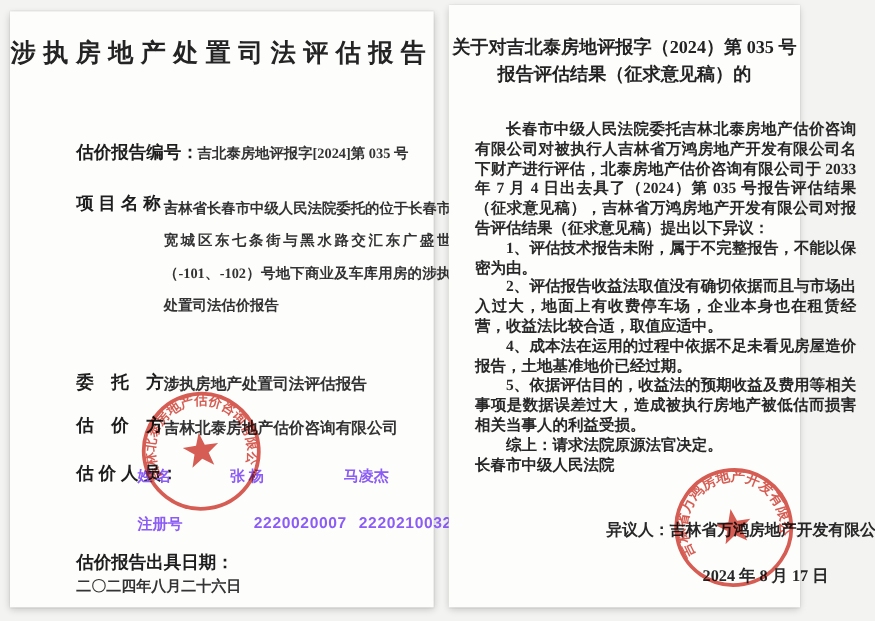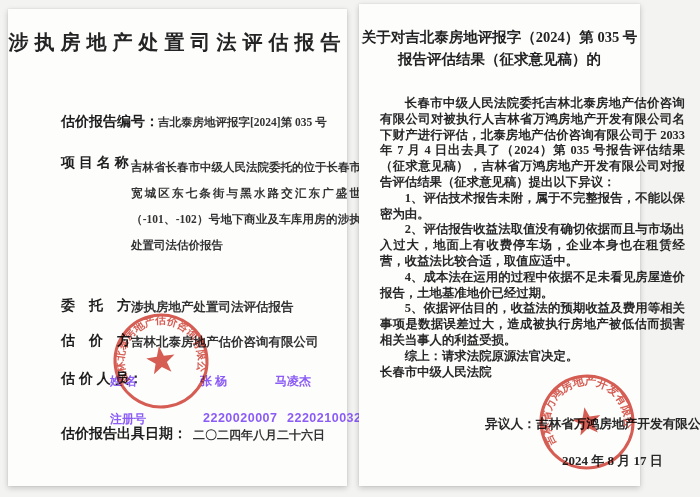--- a/index.html
+++ b/index.html
@@ -30,24 +30,24 @@
     font-weight:700; font-size:14px; color:#1e1e1e; white-space:nowrap;
     flex:0 0 auto;
   }
   .val { font-weight:700; font-size:11.5px; color:#333; padding-top:2px; }
   .row-report    { top:104px; } .row-report  .lbl { width:97px; }
   .row-project   { top:145px; } .row-project .lbl { width:70px; }
   .row-project   .val { width:230px; line-height:26px; padding-top:0; text-align:justify; }
   .row-client    { top:288px; } .row-client    .lbl { width:70px; }
   .row-appraiser { top:323px; } .row-appraiser .lbl { width:70px; }
   .row-staff     { top:361px; }
-  .row-date      { top:416px; } .row-date .lbl { margin-right:6px; }
+  .row-date      { top:432px;flex-direction:column; } .row-date .lbl { margin-right:6px; }
   .cell { position:absolute; font-weight:700; font-size:12px; color:#8b5cf6; white-space:nowrap; }
   .c-hdr   { left:102px; }
-  .c1      { left:192px; }
+  .c1      { left:176px; }
   .c2      { left:267px; }
   .num { font-family:"Liberation Sans","DejaVu Sans",sans-serif; font-size:12.5px; letter-spacing:.5px;margin-left:12px; }
 
   
   .rp-title { position:absolute; left:0; width:100%; text-align:center;
     font-weight:700; color:#232323; white-space:nowrap; }
   .rp-t1 { top:24px; font-size:14.5px; }
   .rp-t2 { top:46px; font-size:14.5px; }
   .rp-t3 { top:66px; font-size:17.5px; letter-spacing:12px; text-indent:12px; }
   .rp-body {

